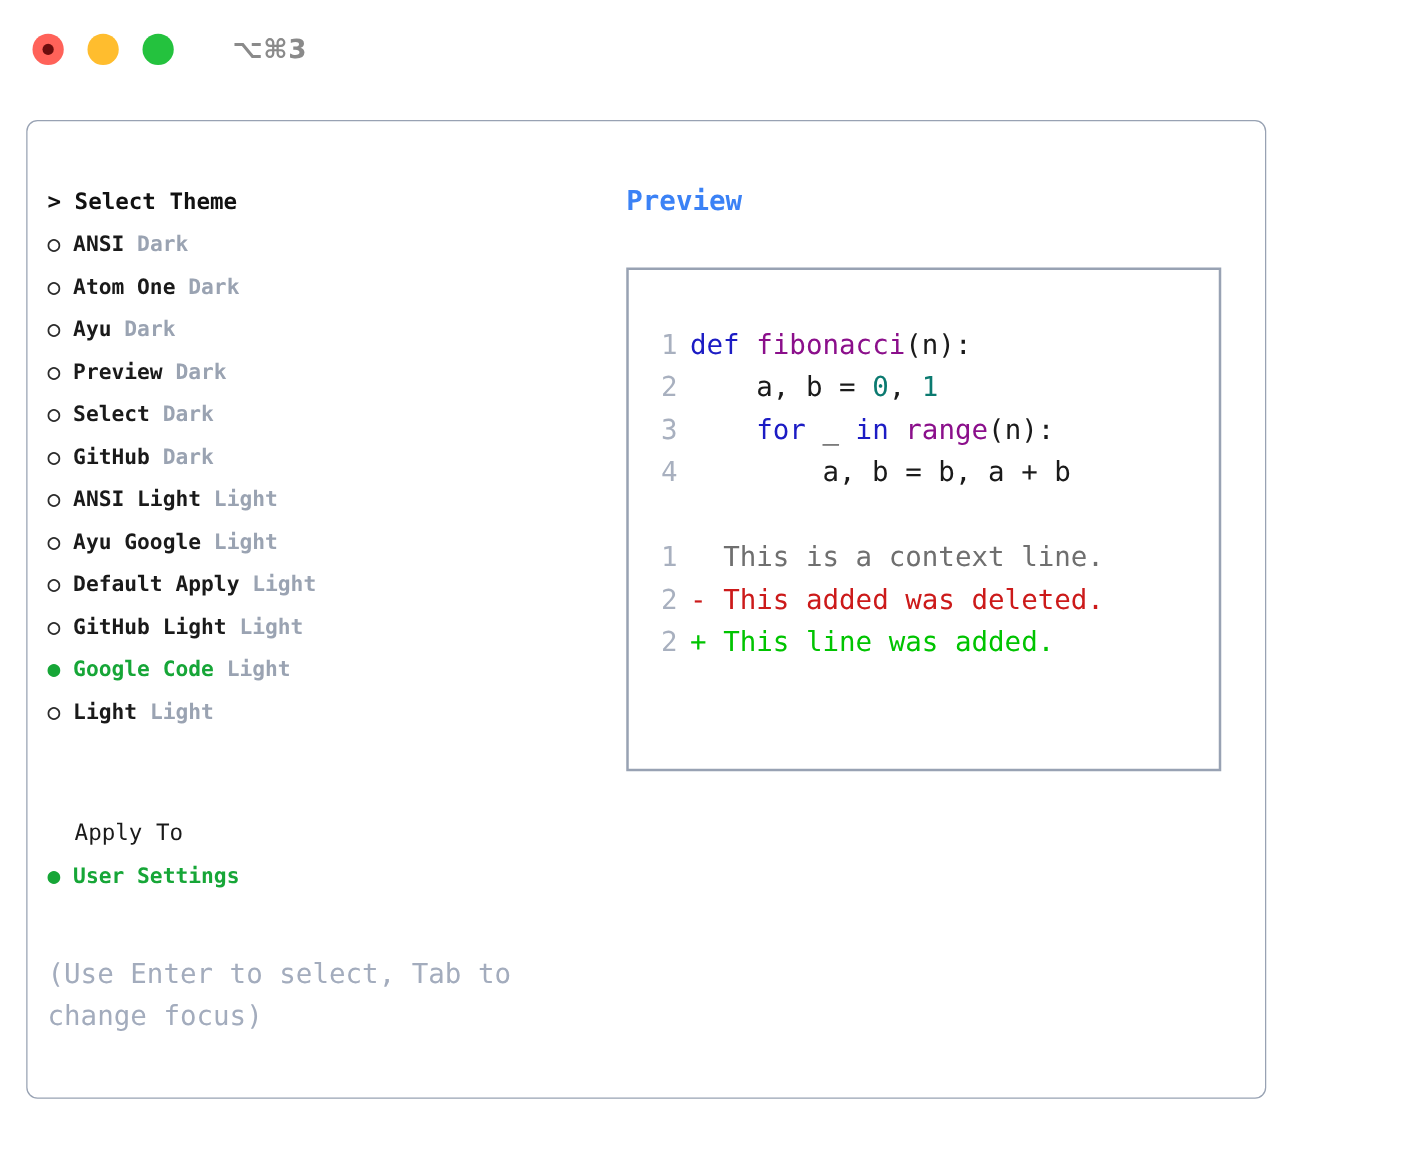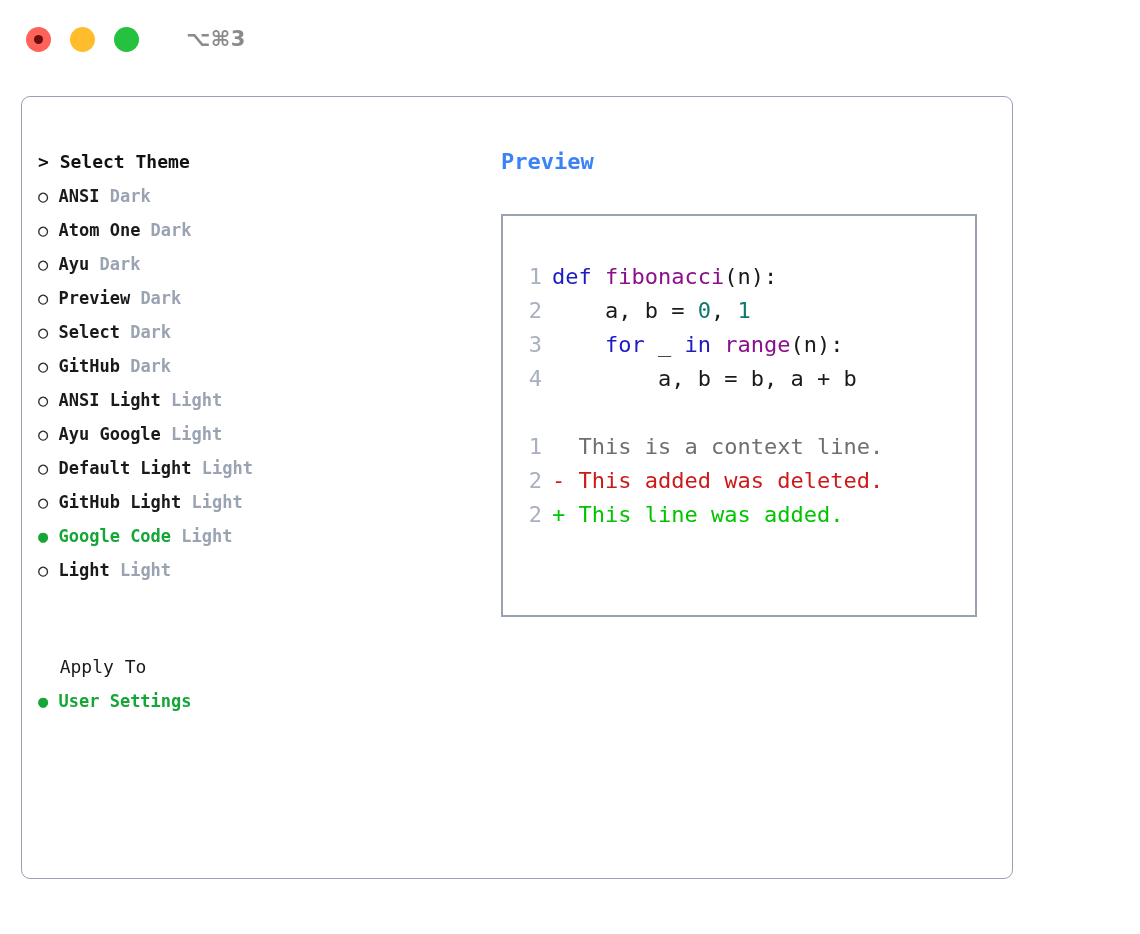--- a/index.html
+++ b/index.html
@@ -198,34 +198,35 @@
       <div class="section-header">&gt; Select Theme</div>
       <div id="theme-options">
           <div class="opt-row"><span class="bullet off">○</span><span class="opt-label"> ANSI</span><span class="tag"> Dark</span></div>
           <div class="opt-row"><span class="bullet off">○</span><span class="opt-label"> Atom One</span><span class="tag"> Dark</span></div>
           <div class="opt-row"><span class="bullet off">○</span><span class="opt-label"> Ayu</span><span class="tag"> Dark</span></div>
           <div class="opt-row"><span class="bullet off">○</span><span class="opt-label"> Preview</span><span class="tag"> Dark</span></div>
           <div class="opt-row"><span class="bullet off">○</span><span class="opt-label"> Select</span><span class="tag"> Dark</span></div>
           <div class="opt-row"><span class="bullet off">○</span><span class="opt-label"> GitHub</span><span class="tag"> Dark</span></div>
           <div class="opt-row"><span class="bullet off">○</span><span class="opt-label"> ANSI Light</span><span class="tag"> Light</span></div>
           <div class="opt-row"><span class="bullet off">○</span><span class="opt-label"> Ayu Google</span><span class="tag"> Light</span></div>
-          <div class="opt-row"><span class="bullet off">○</span><span class="opt-label"> Default Light</span><span class="tag"> Light</span></div>
+          <div class="opt-row"><span class="bullet off">○</span><span class="opt-label"> Default Apply</span><span class="tag"> Light</span></div>
           <div class="opt-row"><span class="bullet off">○</span><span class="opt-label"> GitHub Light</span><span class="tag"> Light</span></div>
           <div class="opt-row"><span class="bullet on">●</span><span class="opt-label selected"> Google Code</span><span class="tag"> Light</span></div>
           <div class="opt-row"><span class="bullet off">○</span><span class="opt-label"> Light</span><span class="tag"> Light</span></div>
         </div>
 
       <div class="spacer-row"></div>
 
       <div class="section-header sub">&nbsp;&nbsp;<span>Apply To</span></div>
       <div id="apply-options">
           <div class="opt-row"><span class="bullet on">●</span><span class="opt-label selected"> User Settings</span></div>
         </div>
     </div>
 
+    <div class="hint">(Use Enter to select, Tab to change focus)</div>
 
     <div class="right-col">
       <div class="preview-title">Preview</div>
       <div class="preview-box">
         <div id="code-block">
             <div class="code-line"><span class="lineno">1</span><span class="tok-kw">def </span><span class="tok-fn">fibonacci</span><span class="tok-plain">(n):</span></div>
             <div class="code-line"><span class="lineno">2</span><span class="tok-plain">    a, b = </span><span class="tok-num">0</span><span class="tok-plain">, </span><span class="tok-num">1</span></div>
             <div class="code-line"><span class="lineno">3</span><span class="tok-plain">    </span><span class="tok-kw">for</span><span class="tok-plain"> _ </span><span class="tok-kw">in</span><span class="tok-plain"> </span><span class="tok-fn">range</span><span class="tok-plain">(n):</span></div>
             <div class="code-line"><span class="lineno">4</span><span class="tok-plain">        a, b = b, a + b</span></div>
           </div>

